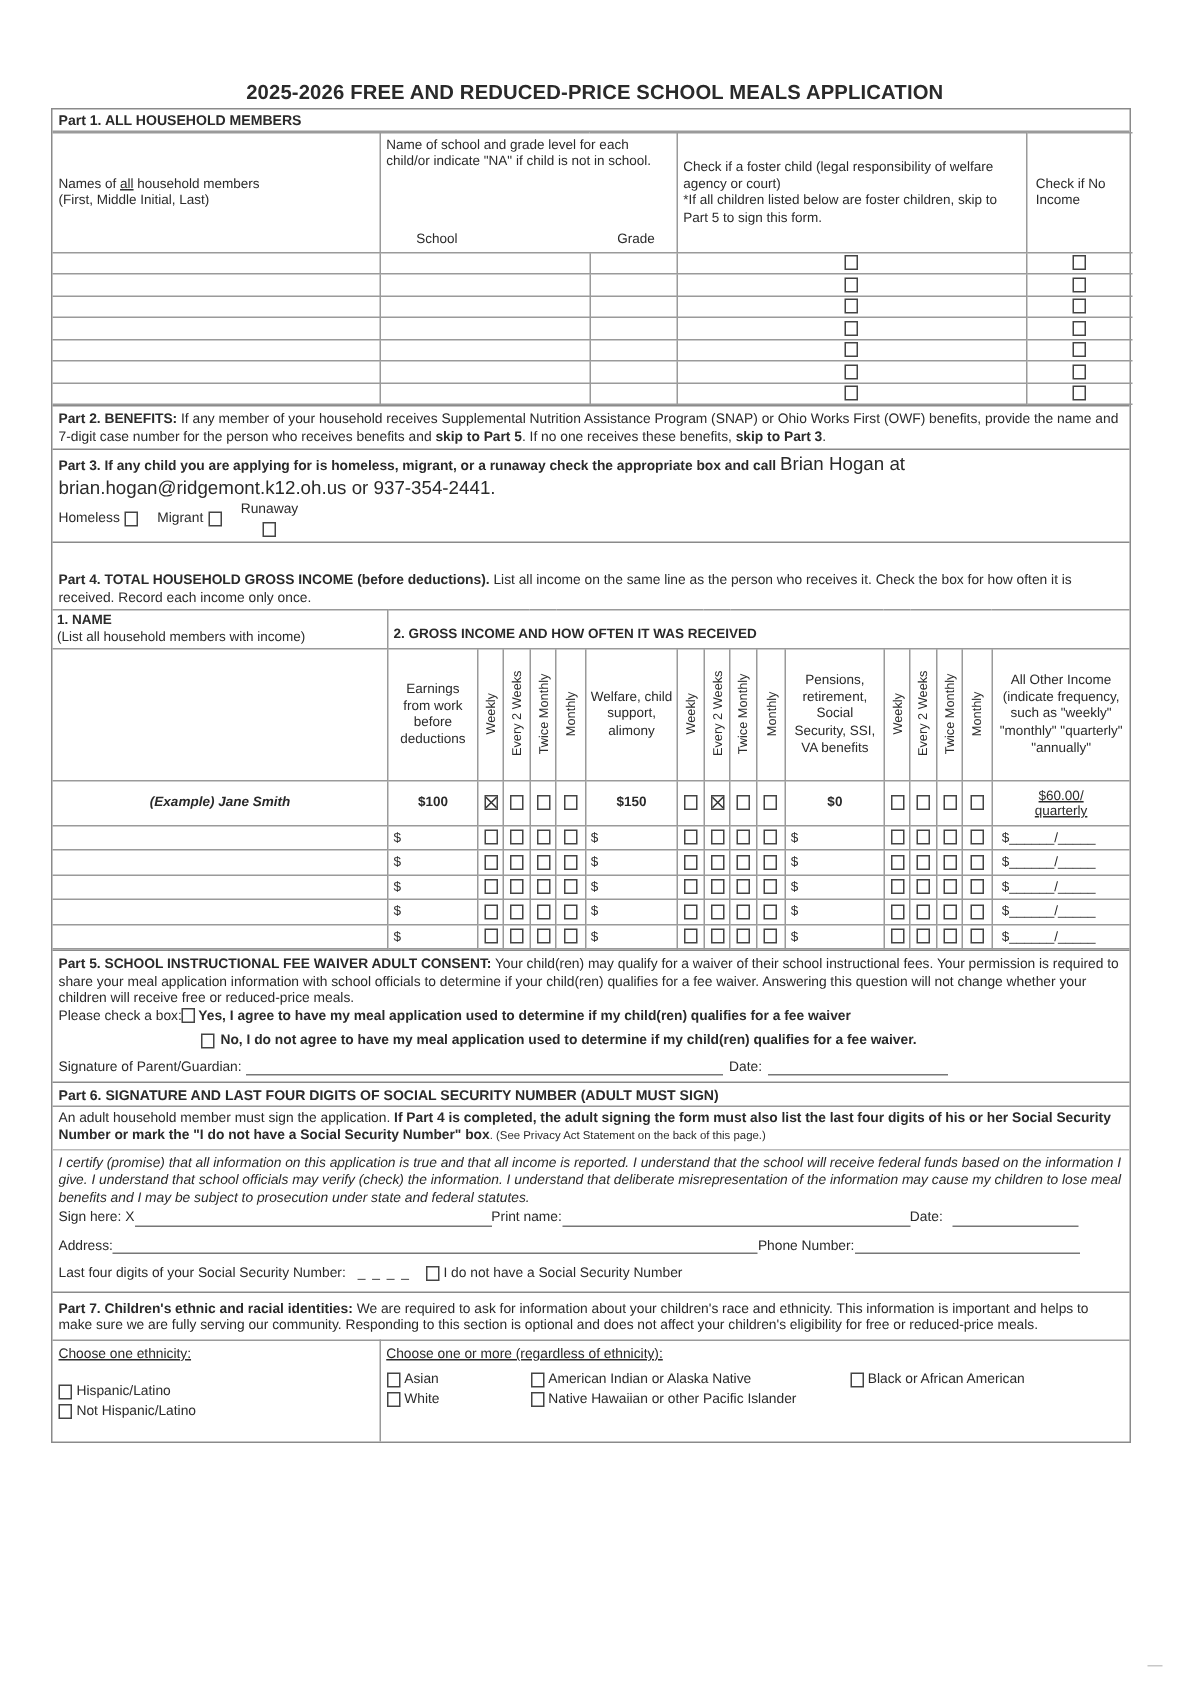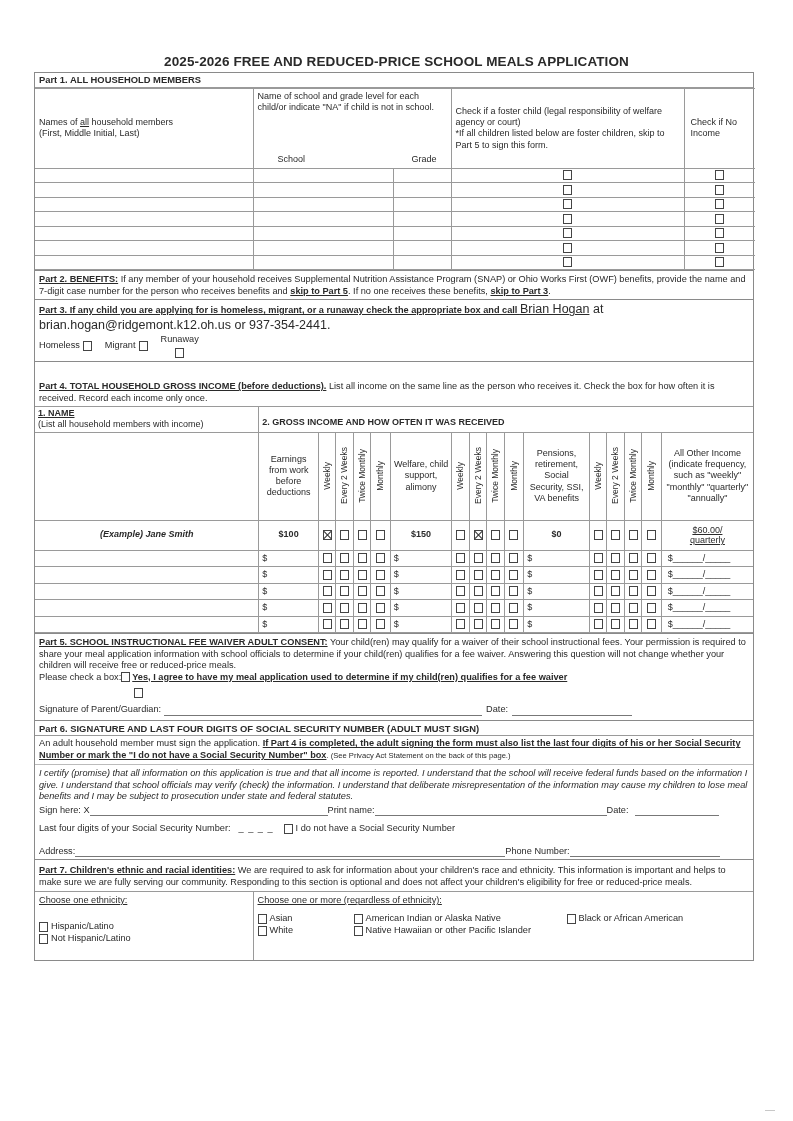--- a/index.html
+++ b/index.html
@@ -2,21 +2,21 @@
 <html><head>
 <meta charset="utf-8">
 <style>
   * { box-sizing: border-box; margin: 0; padding: 0; }
   html, body { width: 793px; height: 1121px; background: #ffffff; }
   body { font-family: "Liberation Sans", sans-serif; color: #2a2a2a; font-size: 9.2px; line-height: 1.25; position: relative; overflow: hidden; }
   .title { position: absolute; left: 0; top: 54px; width: 793px; text-align: center; font-weight: bold; font-size: 13.5px; color: #2a2a2a; letter-spacing: 0.1px; }
   .sheet { position: absolute; left: 34px; top: 72px; width: 720px; border: 1px solid #8a8a8a; }
   .sec { border-bottom: 1px solid #8a8a8a; }
   .sec:last-child { border-bottom: none; }
-  b, .b { font-weight: bold; text-decoration: underline; }
+  b, .b { font-weight: bold; }
   table { border-collapse: collapse; width: 100%; table-layout: fixed; }
   td, th { border: 1px solid #9a9a9a; font-weight: normal; vertical-align: middle; }
   .cb { display: inline-block; width: 9px; height: 10px; border: 1px solid #444; background: #fff; vertical-align: middle; position: relative; }
   .cb.checked::before, .cb.checked::after { content: ""; position: absolute; left: 3px; top: -1px; width: 1px; height: 10px; background: #333; }
   .cb.checked::before { transform: rotate(45deg); }
   .cb.checked::after { transform: rotate(-45deg); }
   .p1-head td { height: 80px; padding: 3px 4px; font-size: 9px; }
   .p1-row td { height: 14.5px; text-align: center; }
   .sec-title { padding: 1px 4px; font-weight: bold; font-size: 9.4px; }
   .para { padding: 2px 4px; font-size: 9.2px; }
@@ -355,20 +355,21 @@
     <div>
       <b>Part 5. SCHOOL INSTRUCTIONAL FEE WAIVER ADULT CONSENT:</b><span> Your child(ren) may qualify for a waiver of their school instructional fees. Your permission is required to share your meal application information with school officials to determine if your child(ren) qualifies for a fee waiver. Answering this question will not change whether your children will receive free or reduced-price meals.</span>
     </div>
     <div style="display:flex; align-items:center;">
       <span>Please check a box: </span>
       <span class="cb" id="p5-yes-cb"></span>
       <b style="margin-left:2px;">Yes, I agree to have my meal application used to determine if my child(ren) qualifies for a fee waiver</b>
     </div>
     <div style="display:flex; align-items:center; margin-top:5px; padding-left:95px;">
       <span class="cb" id="p5-no-cb"></span>
+      <b style="margin-left:4px;">No, I do not agree to have my meal application used to determine if my child(ren) qualifies for a fee waiver.</b>
     </div>
     <div style="display:flex; align-items:flex-end; margin-top:6px; padding-bottom:2px;">
       <span>Signature of Parent/Guardian:</span>
       <span class="line" style="width:318px; margin-left:3px;"></span>
       <span style="margin-left:4px;">Date:</span>
       <span class="line" style="width:120px; margin-left:4px;"></span>
     </div>
   </div>
 
   <div class="sec">
@@ -378,31 +379,31 @@
     </div>
     <div class="para italic" style="padding-top:3px;">I certify (promise) that all information on this application is true and that all income is reported. I understand that the school will receive federal funds based on the information I give. I understand that school officials may verify (check) the information. I understand that deliberate misrepresentation of the information may cause my children to lose meal benefits and I may be subject to prosecution under state and federal statutes.</div>
     <div class="para" style="display:flex; align-items:flex-end; padding-top:0;">
       <span>Sign here: X</span>
       <span class="line" style="width:238px;"></span>
       <span>Print name:</span>
       <span class="line" style="width:232px;"></span>
       <span>Date:</span>
       <span class="line" style="width:84px; margin-left:6px;"></span>
     </div>
+    <div class="para" style="display:flex; align-items:flex-end; padding-top:5px;">
+      <span>Address:</span>
+      <span class="line" style="width:430px;"></span>
+      <span>Phone Number:</span>
+      <span class="line" style="width:150px;"></span>
+    </div>
     <div class="para" style="display:flex; align-items:center; padding-top:5px; padding-bottom:6px;">
       <span>Last four digits of your Social Security Number:</span>
       <span style="margin-left:8px; letter-spacing:1px;">_ _ _ _</span>
       <span class="cb" id="p6-nossn-cb" style="margin-left:10px;"></span>
       <span style="margin-left:3px;">I do not have a Social Security Number</span>
-    </div>
-    <div class="para" style="display:flex; align-items:flex-end; padding-top:5px;">
-      <span>Address:</span>
-      <span class="line" style="width:430px;"></span>
-      <span>Phone Number:</span>
-      <span class="line" style="width:150px;"></span>
     </div>
   </div>
 
   <div class="sec">
     <div class="para" style="padding-top:5px; padding-bottom:3px;">
       <b>Part 7. Children's ethnic and racial identities:</b><span> We are required to ask for information about your children's race and ethnicity. This information is important and helps to make sure we are fully serving our community. Responding to this section is optional and does not affect your children's eligibility for free or reduced-price meals.</span>
     </div>
     <table class="p7">
       <colgroup>
           <col style="width:218px">

